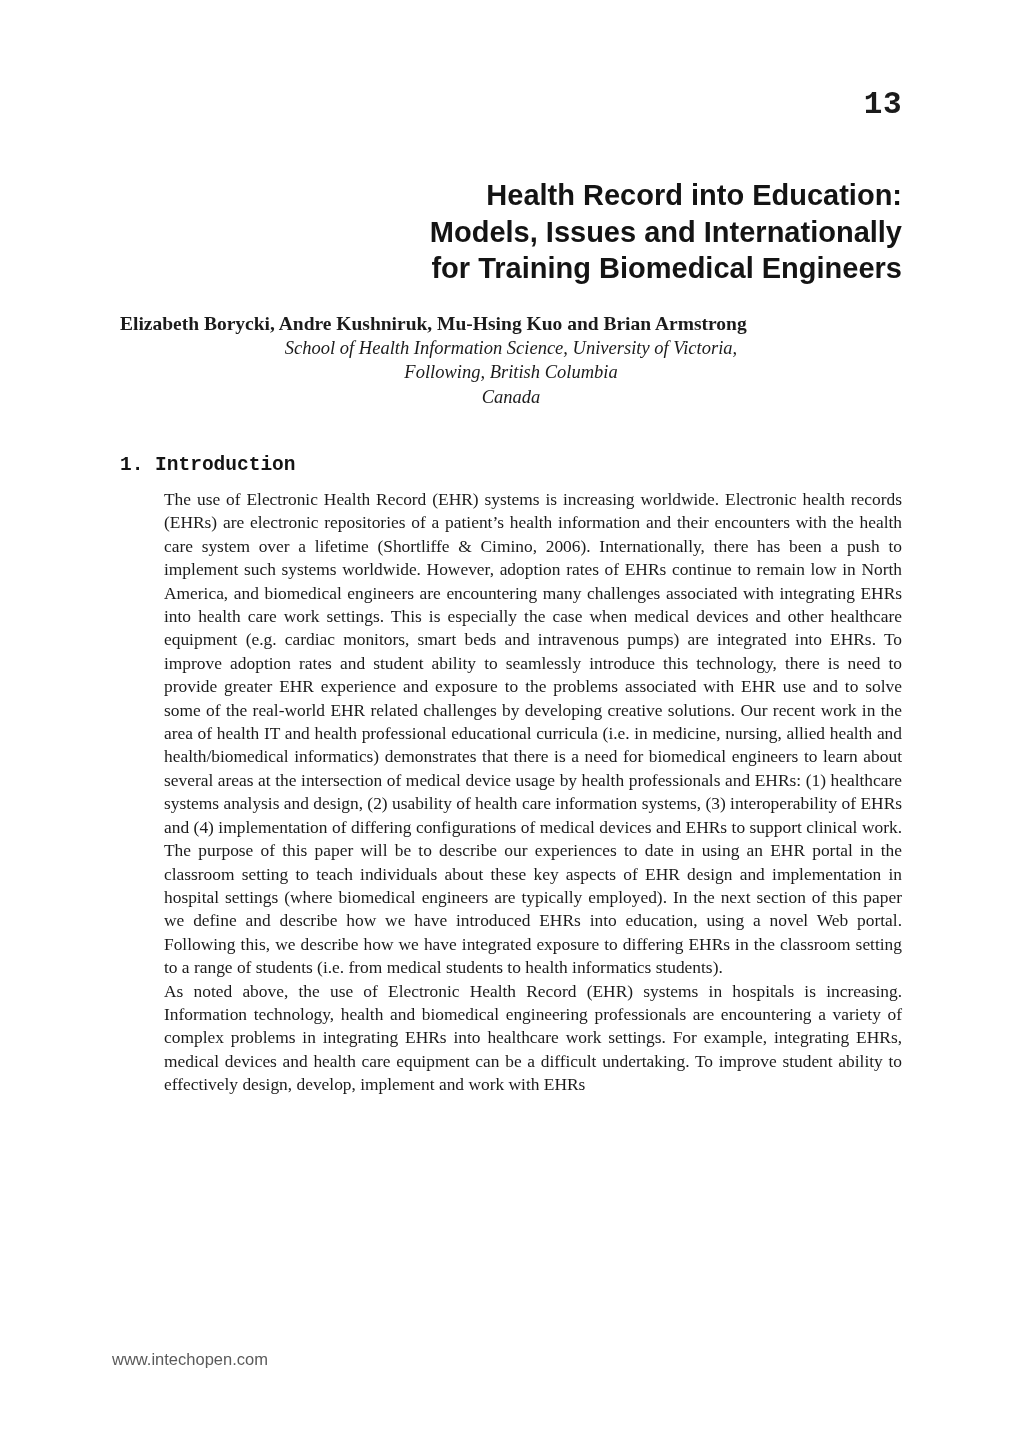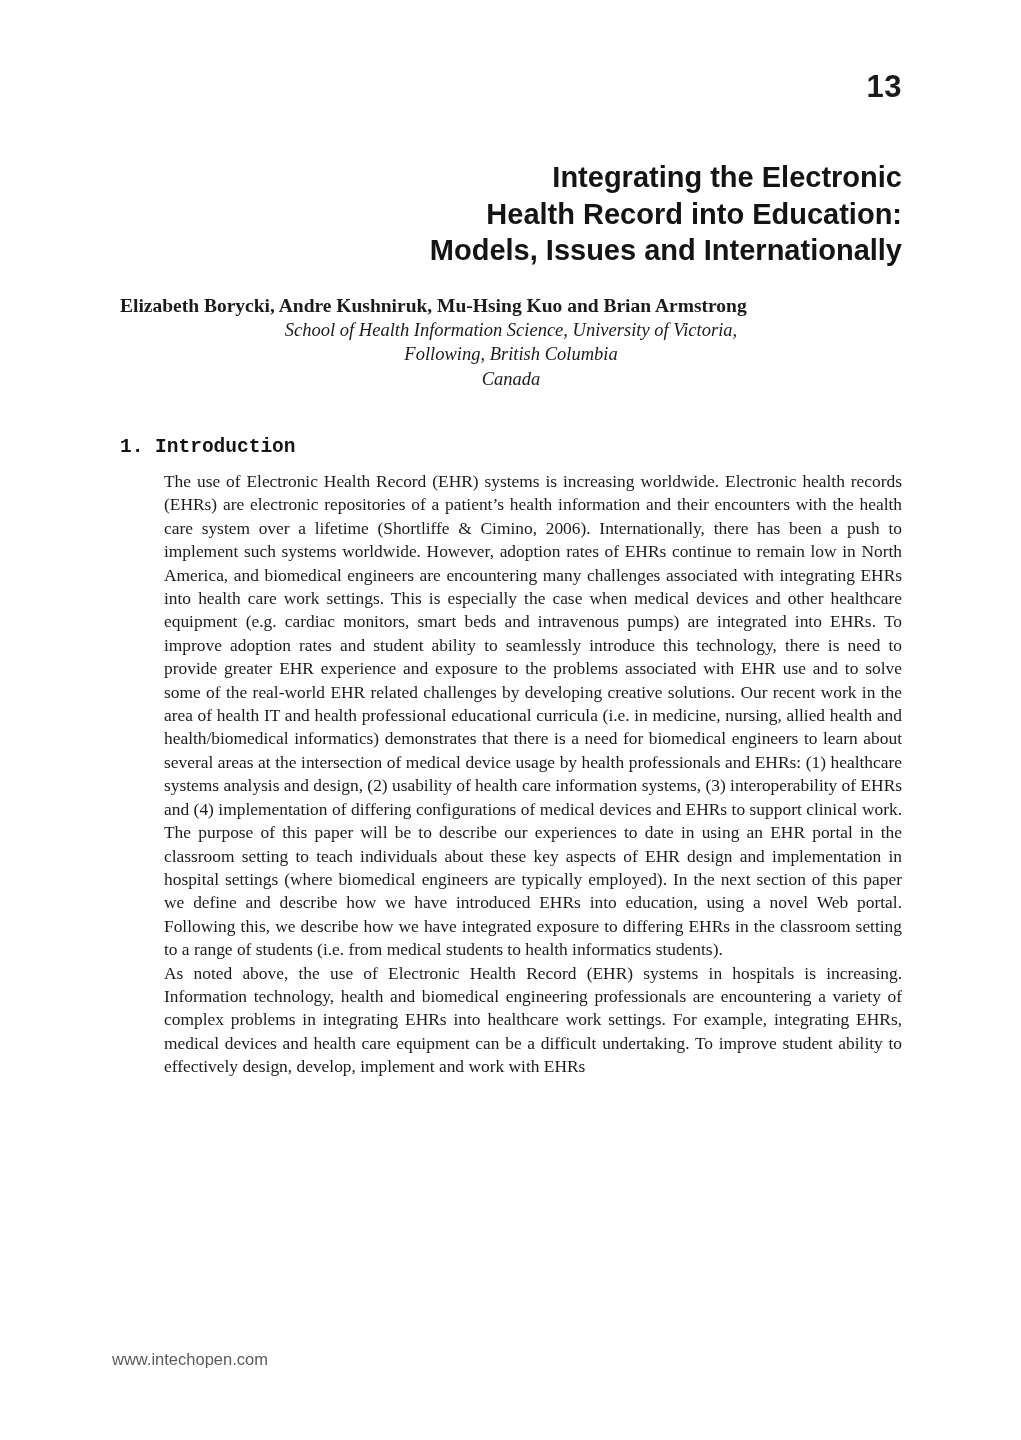--- a/index.html
+++ b/index.html
@@ -14,23 +14,23 @@
     font-family: "Liberation Serif", serif;
     color: #1b1b1b;
   }
   .content {
     position: absolute;
     left: 120px;
     top: 0;
     width: 782px;
   }
   .page-number {
-    margin-top: 70px;
+    margin-top: 88px;
     text-align: right;
-    font-family: Liberation Sans, sans-serif;
+    font-family: Liberation Mono, monospace;
     font-weight: bold;
     font-size: 31px;
     line-height: 34px;
     letter-spacing: 0.5px;
   }
   .title {
     margin-top: 55px;
     text-align: right;
     font-family: "Liberation Sans", sans-serif;
     font-weight: bold;
@@ -82,23 +82,23 @@
 </style>
 </head>
 <body>
 
 <div class="page">
   <div class="content">
 
     <div class="page-number">13</div>
 
     <div class="title">
-      <div>Integrating the Electronic</div>
       <div>Health Record into Education:</div>
       <div>Models, Issues and Internationally</div>
+      <div>for Training Biomedical Engineers</div>
     </div>
 
     <div class="authors">Elizabeth Borycki, Andre Kushniruk, Mu-Hsing Kuo and Brian Armstrong</div>
 
     <div class="affiliation">
       <div>School of Health Information Science, University of Victoria,</div>
       <div>Following, British Columbia</div>
       <div>Canada</div>
     </div>
 

